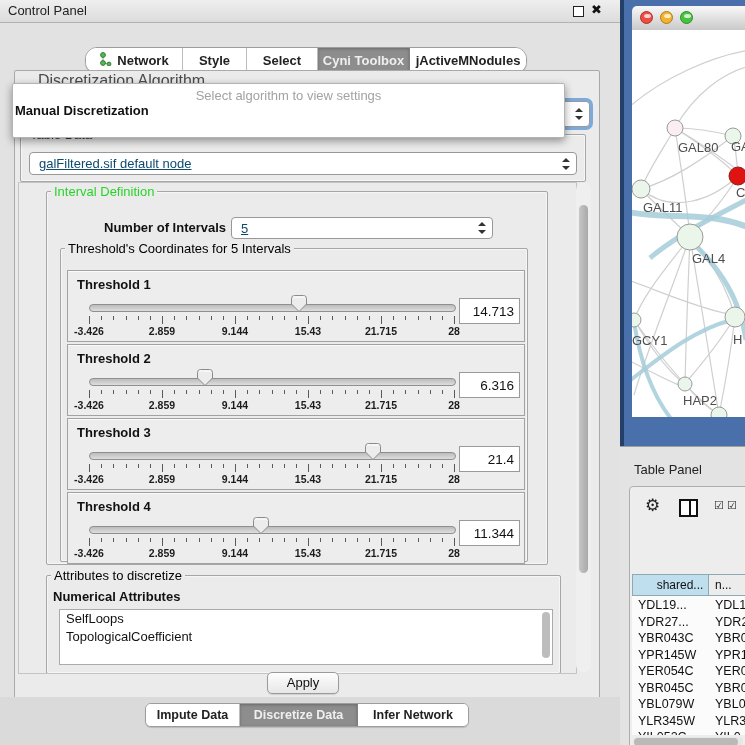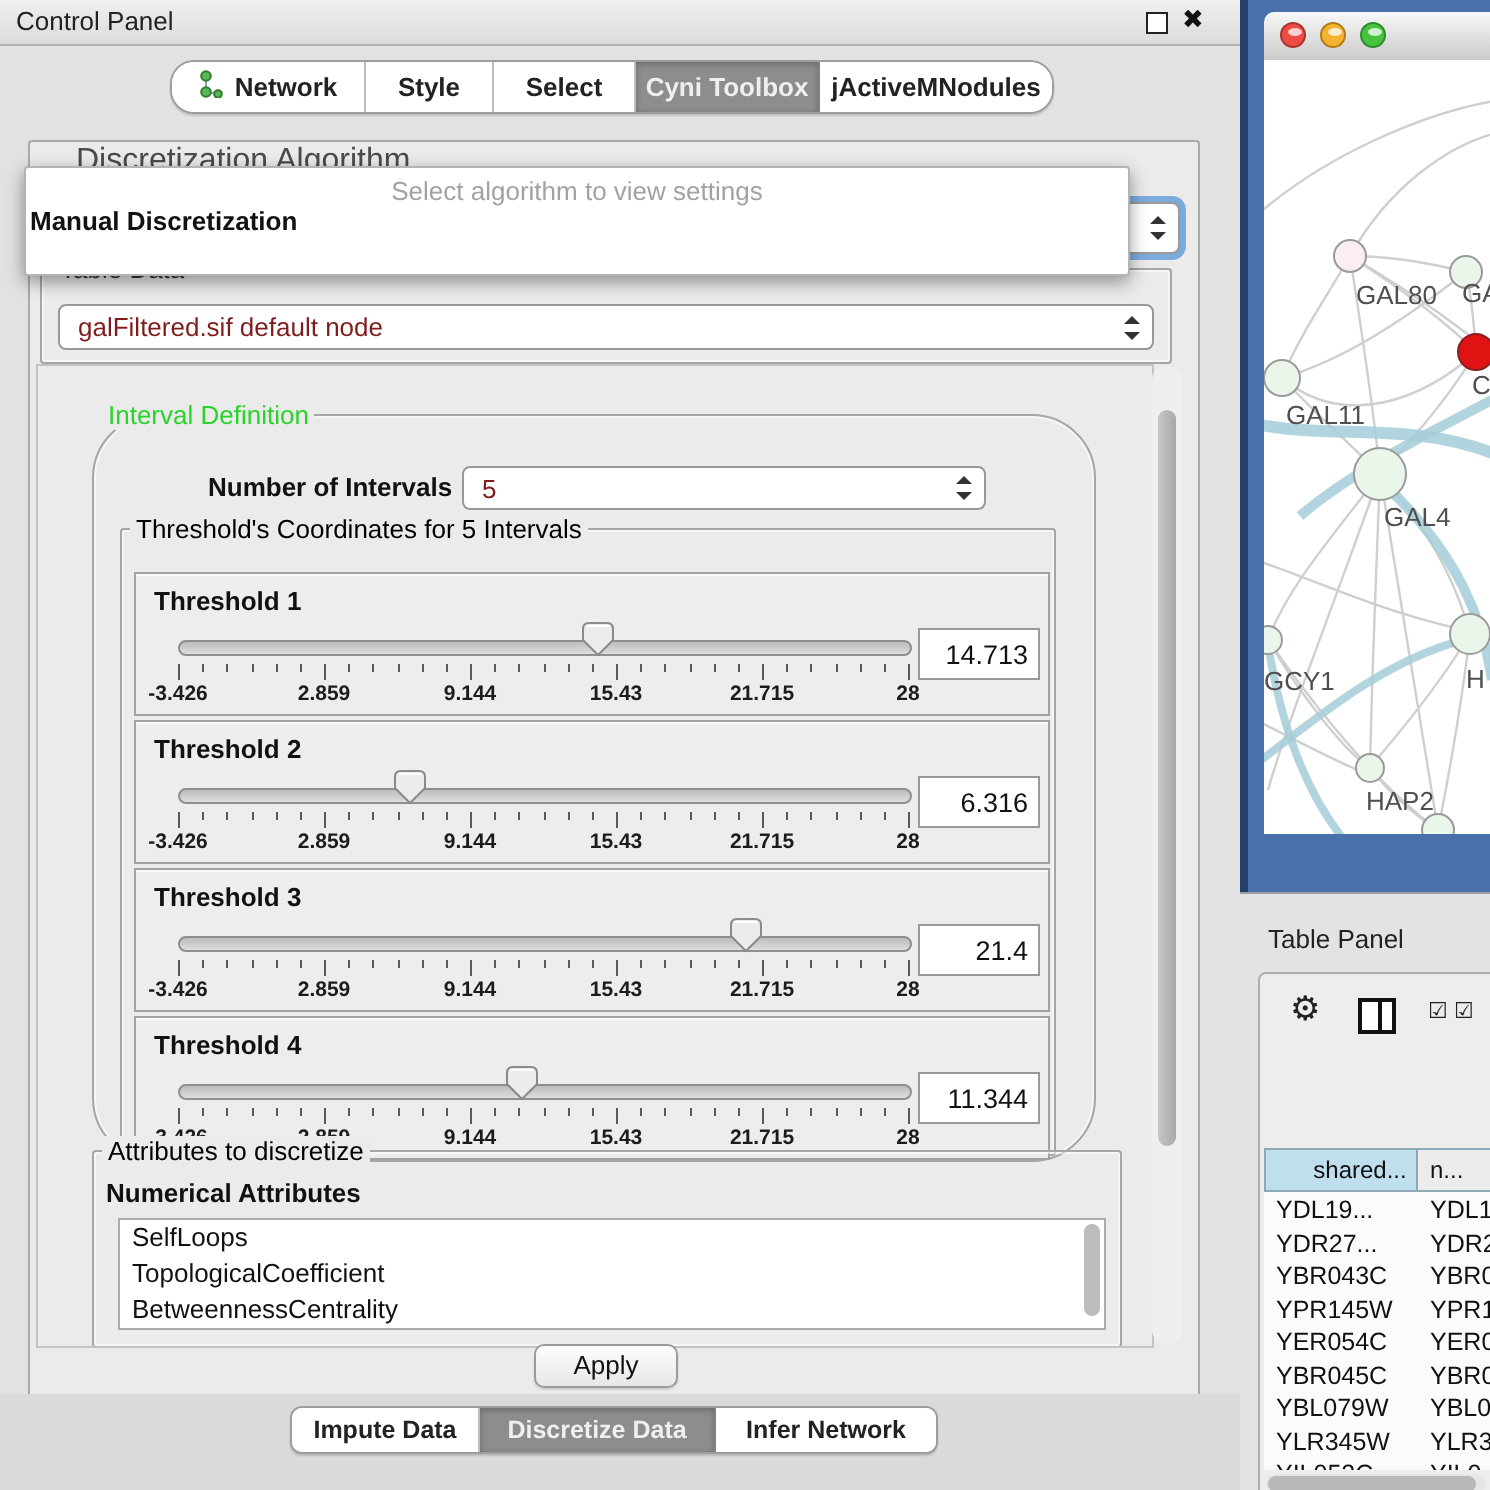--- a/index.html
+++ b/index.html
@@ -18,21 +18,21 @@
 
   
   .seg{display:flex;border:1px solid #9d9d9d;border-radius:6px;overflow:hidden;
        background:#fff;box-shadow:0 1px 1px rgba(0,0,0,.15);}
   .seg .tab{height:100%;display:flex;align-items:center;justify-content:center;
        font-size:13px;font-weight:bold;color:#222;border-right:1px solid #bdbdbd;
        background:#fff;box-sizing:border-box;gap:5px;}
   .seg .tab:last-child{border-right:none;}
   .seg .tab.sel{background:#8d8d8d;color:#efefef;border-right-color:#7f7f7f;
        box-shadow:inset 0 1px 3px rgba(0,0,0,.25);}
-  #top-tabs{left:85px;top:30px;width:440px;height:25px;border-radius:12px;}
+  #top-tabs{left:85px;top:47px;width:440px;height:25px;border-radius:12px;}
   #bottom-tabs{left:145px;top:703px;width:322px;height:22px;}
   #bottom-tabs .tab{font-size:12.5px;}
 
   
   #cp-box{left:14px;top:70px;width:584px;height:627px;background:#ebebeb;
      border:1px solid #a9a9a9;border-radius:2px;}
   #bottom-strip{left:0;top:697px;width:620px;height:48px;background:#dadada;}
 
   #algo-label{left:38px;top:72px;font-size:16px;color:#4b4b4b;z-index:1;}
 
@@ -48,34 +48,34 @@
   #popup-placeholder{left:0;top:4px;width:100%;text-align:center;font-size:13px;color:#a2a2a2;}
   .popup-opt{left:2px;font-size:13px;color:#111;white-space:nowrap;}
 
   
   .fs{border:1px solid #a6a6a6;border-radius:2px;box-shadow:inset 0 0 0 1px rgba(255,255,255,.55);}
   .fs-legend{position:absolute;top:-8px;font-size:13px;background:#ebebeb;padding:0 3px;white-space:nowrap;}
   .lg-dark{color:#333;} .lg-green{color:#29d429;} .lg-blue{color:#000000;}
 
   #fs-tabledata{left:20px;top:134px;width:564px;height:46px;}
   .combo{background:#fff;border:1px solid #989898;border-radius:4px;box-sizing:border-box;}
-  .combo .cval{position:absolute;left:9px;top:0;font-size:13px;color:#7f1d1d;line-height:21px;white-space:nowrap;}
+  .combo .cval{position:absolute;left:9px;top:0;font-size:13px;color:#0c4a6e;line-height:21px;white-space:nowrap;text-decoration:underline;}
   .stp{position:absolute;right:7px;top:50%;transform:translateY(-50%);width:7px;height:12px;}
   .tri{position:absolute;left:0;width:0;height:0;border-left:4px solid transparent;border-right:4px solid transparent;}
   .tri.up{top:0;border-bottom:4px solid #333;}
   .tri.dn{bottom:0;border-top:4px solid #333;}
   #tabledata-combo{left:8px;top:17px;width:548px;height:23px;position:absolute;}
 
   
   #viewport{left:18px;top:182px;width:557px;height:490px;border:1px solid #c4c4c4;background:#ebebeb;overflow:hidden;}
   #vscroll-track{left:576px;top:183px;width:15px;height:489px;background:#efefef;border-radius:7px;}
   #vscroll-thumb{left:579px;top:205px;width:9px;height:368px;border-radius:5px;
      background:linear-gradient(90deg,#c6c6c6,#a9a9a9);}
 
-  #fs-interval{left:27px;top:24px;width:500px;height:372px;border-radius:32px;}   
+  #fs-interval{left:27px;top:8px;width:500px;height:372px;}   
   #fs-thresholds{left:13px;top:56px;width:466px;height:312px;}
   #fs-attrs{left:27px;top:392px;width:513px;height:97px;}
 
   #ni-label{left:57px;top:28px;font-size:13px;font-weight:bold;color:#111;}
   #ni-combo{left:184px;top:25px;width:262px;height:22px;position:absolute;}
 
   .thr-block{position:absolute;left:6px;width:456px;height:70px;background:#ededed;
      border:1px solid #a2a2a2;box-shadow:inset 0 1px 0 #fafafa;}
   .thr-label{position:absolute;left:9px;top:6px;font-size:13px;font-weight:bold;color:#111;}
   .thr-track{position:absolute;left:21px;top:33px;width:365px;height:6px;border:1px solid #8f8f8f;
@@ -406,21 +406,20 @@
           </div>
         </div>
     </div>
 
     <div class="abs fs" id="fs-attrs">
       <span class="fs-legend lg-blue" style="left:4px;">Attributes to discretize</span>
       <span class="abs" id="attrs-title">Numerical Attributes</span>
       <div id="attr-list">
         <div class="attr-item">SelfLoops</div>
           <div class="attr-item">TopologicalCoefficient</div>
-          <div class="attr-item">BetweennessCentrality</div>
           <div id="attr-scroll"></div>
       </div>
     </div>
   </div>
 
   <div class="abs" id="vscroll-track">
   </div>
   <div class="abs" id="vscroll-thumb"></div>
 
   <div class="abs" id="apply-btn">Apply</div>

